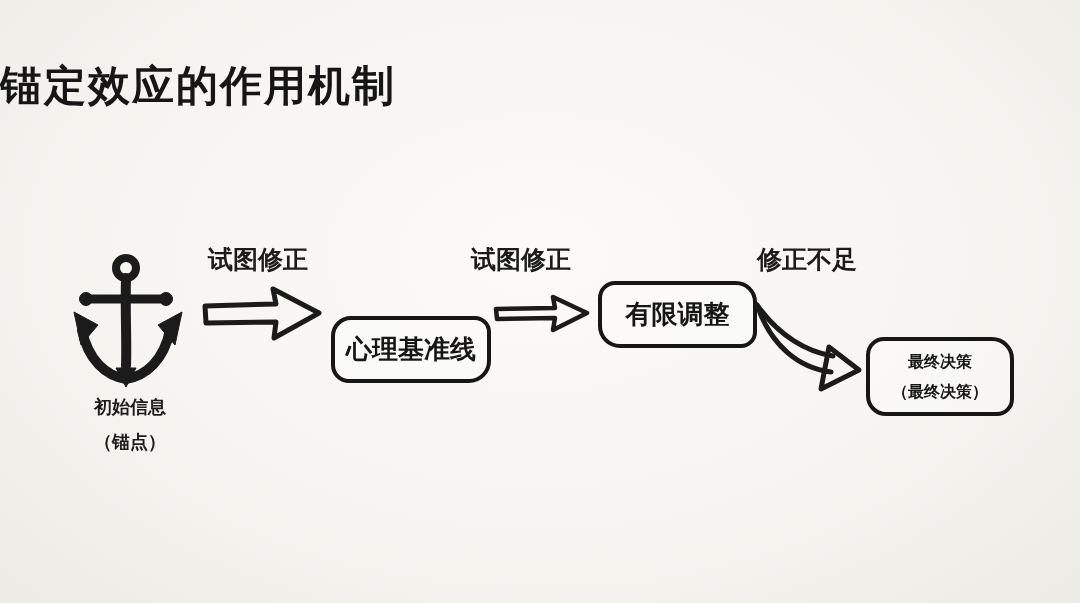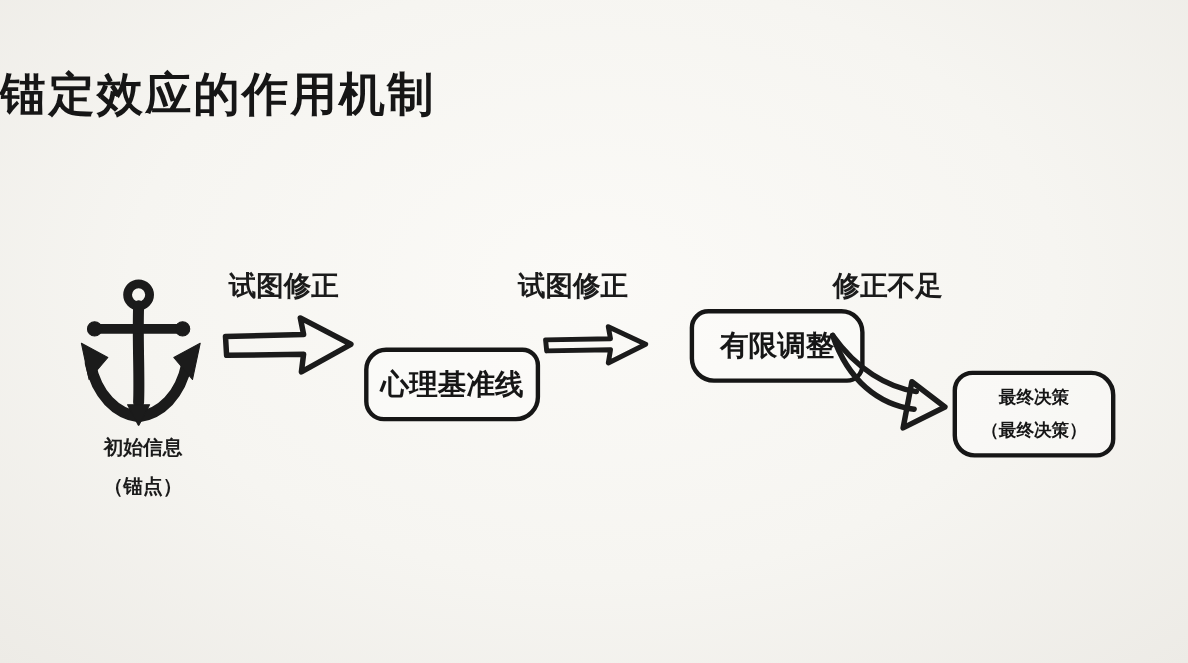--- a/index.html
+++ b/index.html
@@ -24,21 +24,21 @@
   }
   .node{
     position:absolute;box-sizing:border-box;
     border:4px solid #161616;background:rgba(255,255,255,0.35);
     display:flex;flex-direction:column;align-items:center;justify-content:center;
     font-weight:600;color:#161616;text-align:center;
   }
   .node.one-line{font-size:26px;}
   .node.two-line{font-size:16px;line-height:30px;}
   #node-1{left:331px;top:281px;width:160px;height:67px;border-radius:20px 16px 22px 18px;margin-top:35px;}
-  #node-2{left:627px;top:281px;width:159px;height:67px;border-radius:17px 21px 16px 22px;}
+  #node-2{left:598px;top:281px;width:159px;height:67px;border-radius:17px 21px 16px 22px;}
   #node-3{left:866px;top:337px;width:148px;height:79px;border-radius:18px 22px 17px 20px;}
   .arrow-svg,.anchor-svg{position:absolute;display:block;}
   #arrow-1{left:200px;top:281px;}
   #arrow-2{left:492px;top:290px;}
   #arrow-3{left:745px;top:300px;}
   #anchor{left:72px;top:252px;}
   #label-1{left:208px;top:243px;}
   #label-2{left:471px;top:243px;text-align:center;}
   #label-3{left:757px;top:243px;}
   .anchor-caption{

